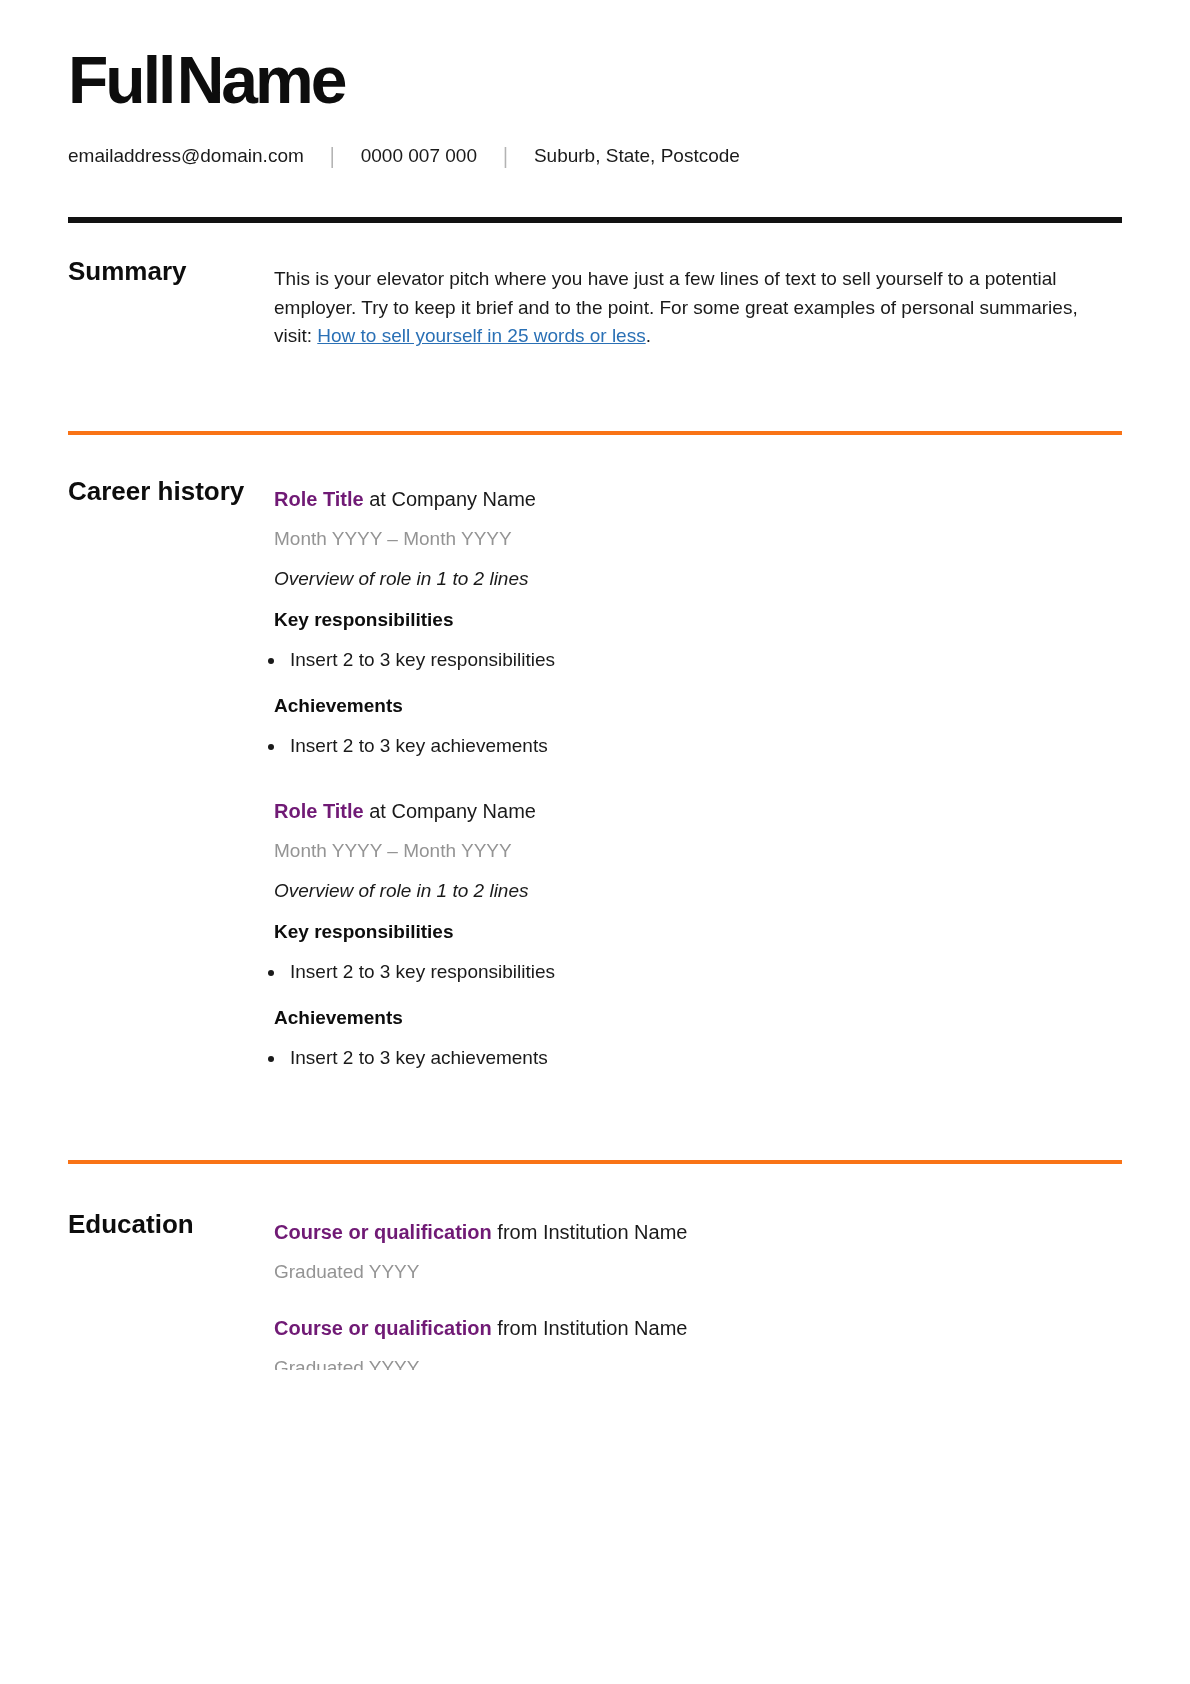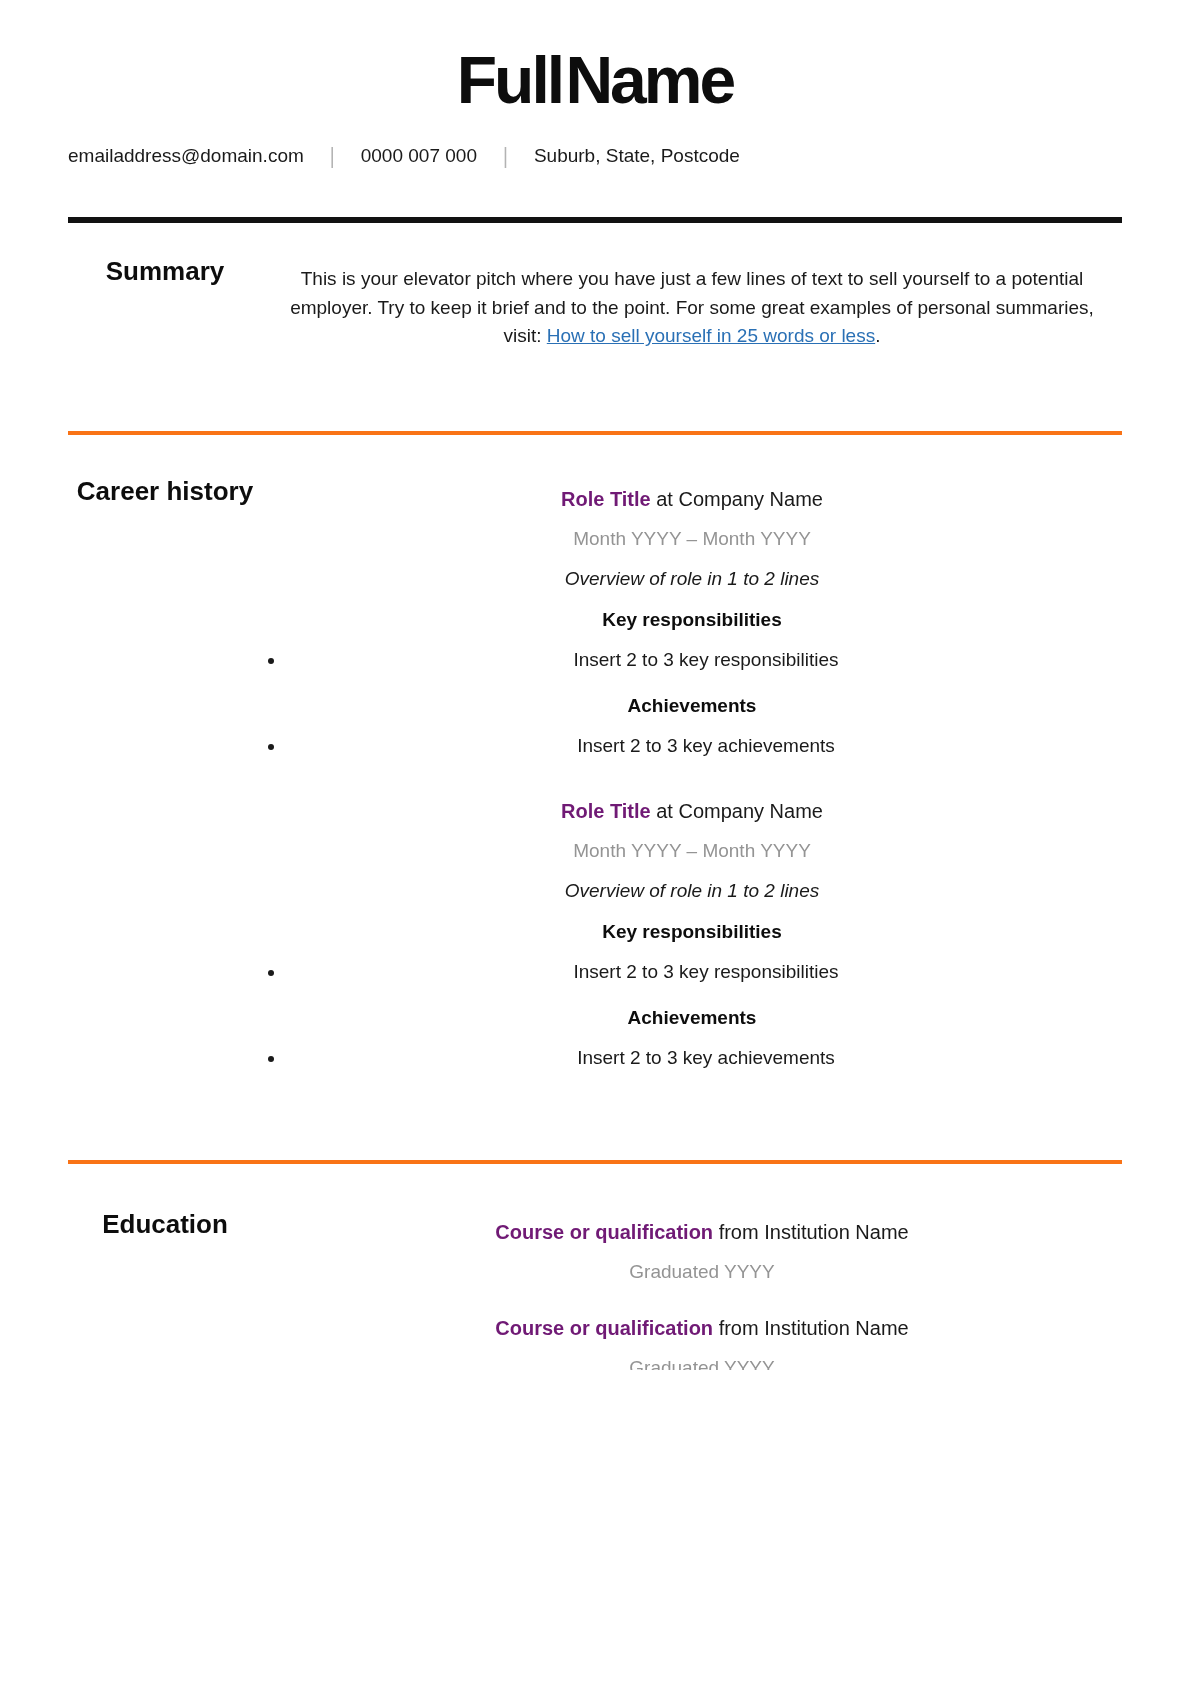--- a/index.html
+++ b/index.html
@@ -6,21 +6,20 @@
   html, body { margin: 0; padding: 0; background: #ffffff; }
   .page {
     width: 1190px;
     height: 1370px;
     margin: 0 auto;
     background: #ffffff;
     padding: 46px 68px 0 68px;
     font-family: "Liberation Sans", sans-serif;
     color: #111111;
     overflow: hidden;
-    text-align: center;
   }
 
   
   .name {
     margin: 0;
     font-size: 66px;
     line-height: 1.05;
     font-weight: bold;
     letter-spacing: -3px;
     word-spacing: -12px;
@@ -48,21 +47,21 @@
   
   section.row {
     display: grid;
     grid-template-columns: 194px 1fr;
     align-items: start;
   }
   section.row.divided { border-top: 4px solid #f97316; }
 
   .sec-summary     { padding: 30px 0 68px 0; }
   .sec-career      { padding: 38px 0 70px 0; }
-  .sec-education   { padding: 42px 0 46px 0; gap: 20px; }
+  .sec-education   { padding: 42px 0 46px 0; }
   .sec-skills      { padding: 42px 0 44px 0; }
   .sec-references  { padding: 42px 0 60px 0; }
 
   .sec-label {
     font-size: 26px;
     font-weight: bold;
     color: #0d0d0d;
     line-height: 1.45;
   }
   .sec-content {

